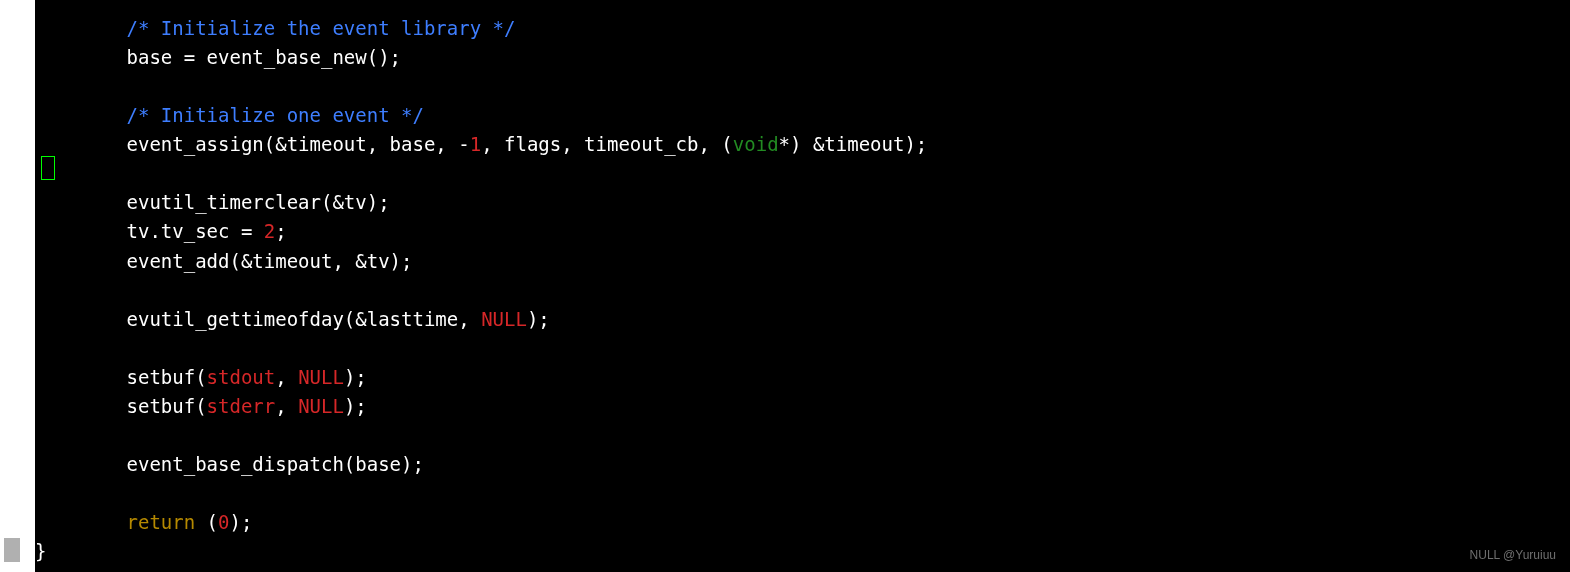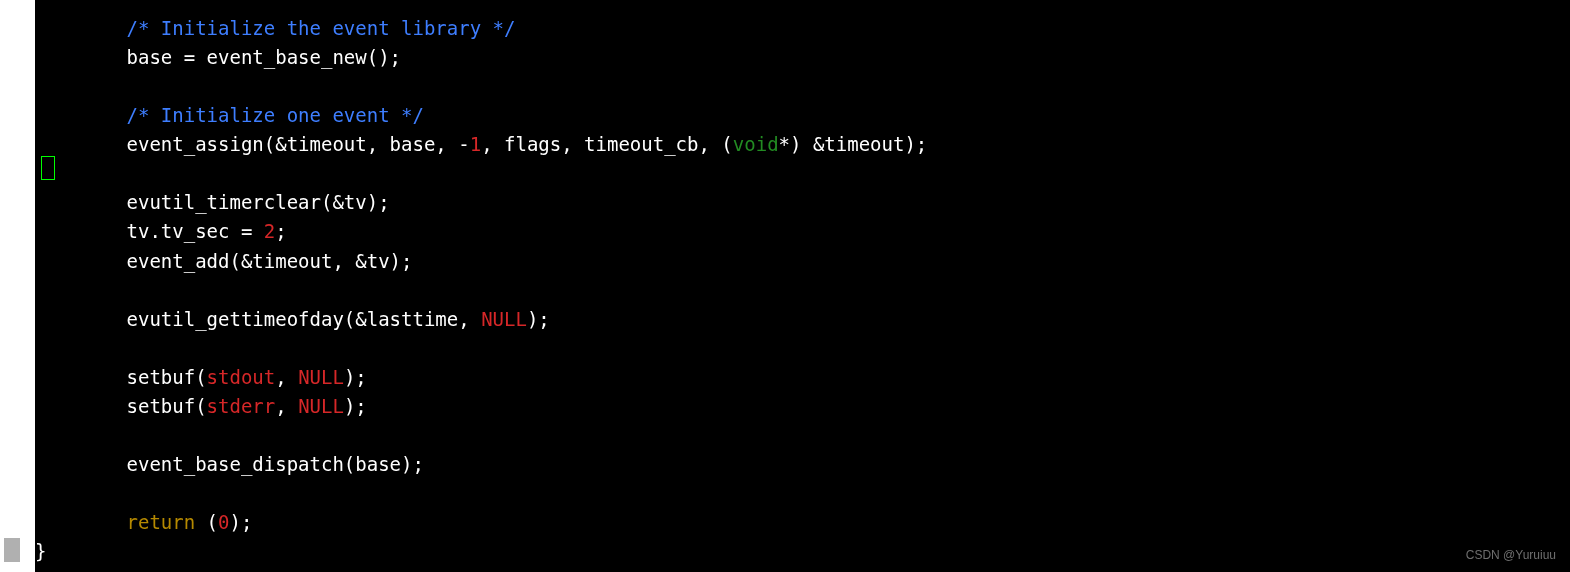--- a/index.html
+++ b/index.html
@@ -89,15 +89,15 @@
 <span class="ind">        </span><span><span>evutil_gettimeofday(&amp;lasttime, </span><span class="c-null">NULL</span><span>);</span></span>
 
 <span class="ind">        </span><span><span>setbuf(</span><span class="c-stream">stdout</span><span>, </span><span class="c-null">NULL</span><span>);</span></span>
 <span class="ind">        </span><span><span>setbuf(</span><span class="c-stream">stderr</span><span>, </span><span class="c-null">NULL</span><span>);</span></span>
 
 <span class="ind">        </span><span>event_base_dispatch(base);</span>
 
 <span class="ind">        </span><span><span class="c-key">return</span><span> (</span><span class="c-num">0</span><span>);</span></span>
 <span>}</span></pre>
 
-    <div class="watermark">CSDN @Yuruiuu</div>
+    <div class="watermark">NULL @Yuruiuu</div>
   </div>
 </div>
 
 </body></html>

